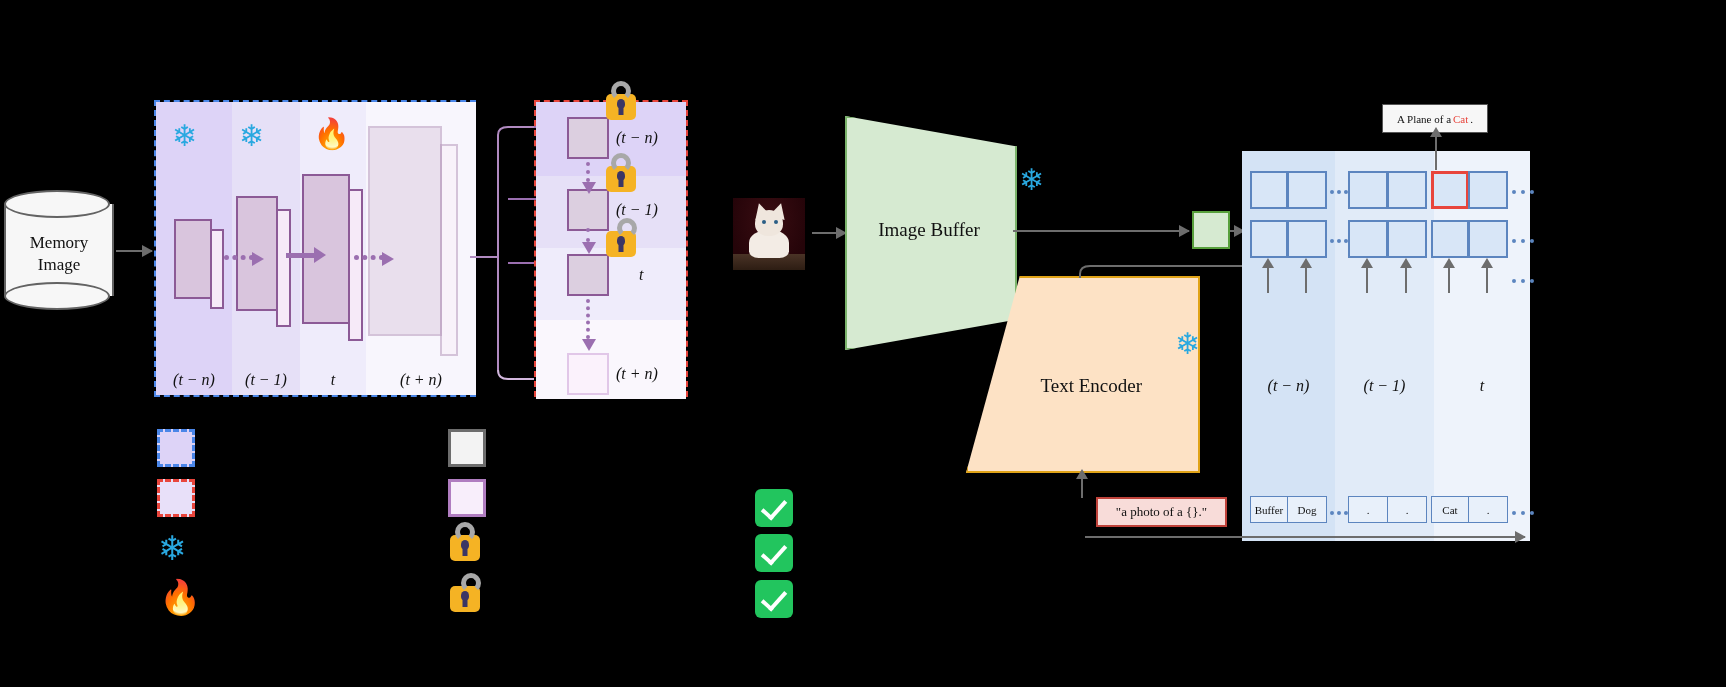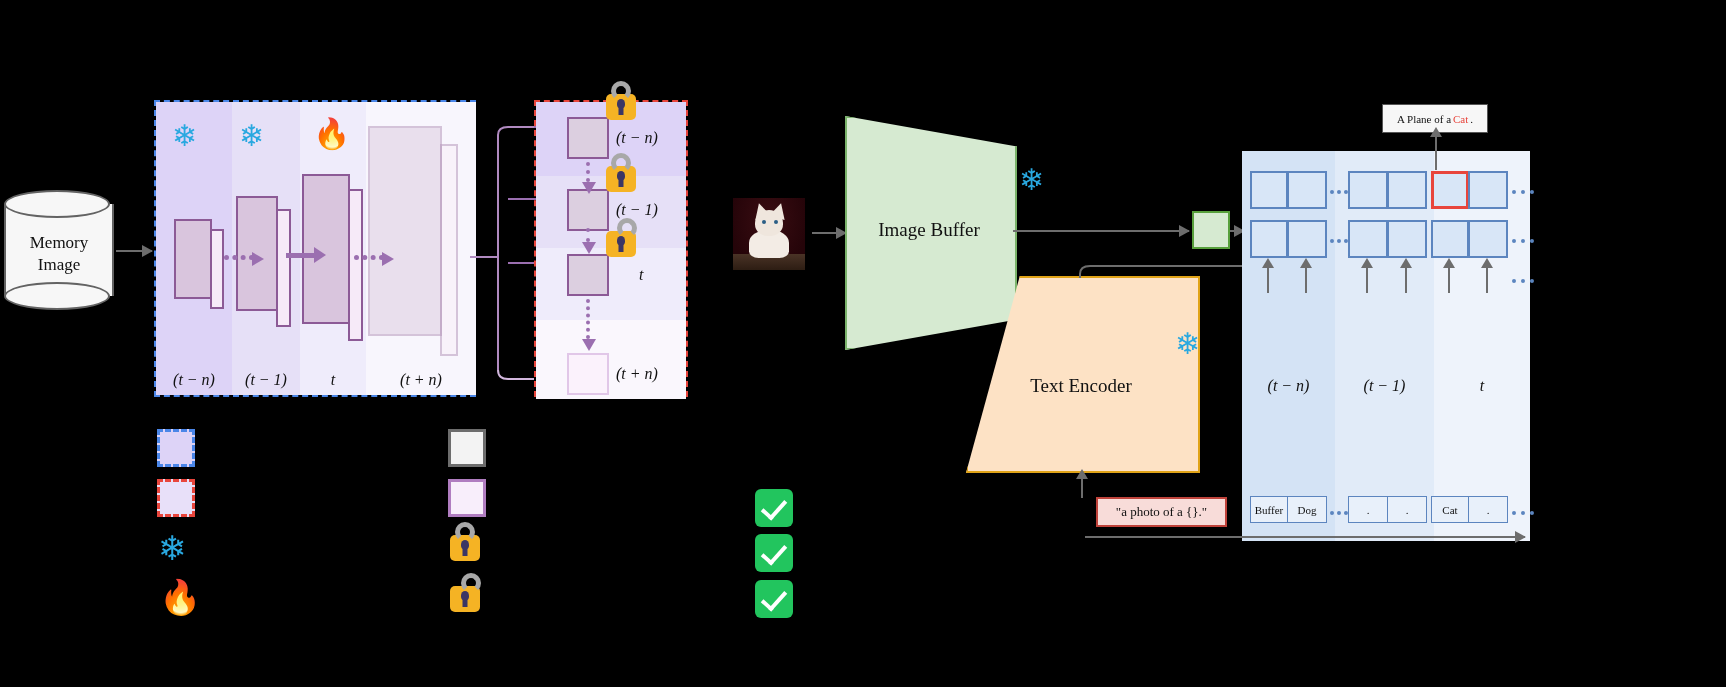--- a/index.html
+++ b/index.html
@@ -99,21 +99,21 @@
       border:solid #fff;border-width:0 4px 4px 0;transform:rotate(42deg);}
 
   
   #image-encoder-shape{left:845px;top:116px;width:168px;height:230px;
       background:#d6ead1;border:2px solid #7ab36a;
       clip-path:polygon(0 0,100% 13%,100% 87%,0 100%);}
   #image-encoder-label{left:845px;top:219px;width:168px;font-size:19px;text-align:center;}
   #text-encoder-shape{left:966px;top:276px;width:230px;height:193px;
       background:#fde2c5;border:2px solid #e0a317;
       clip-path:polygon(23% 0,100% 0,100% 100%,0 100%);}
-  #text-encoder-label{left:966px;top:375px;width:230px;font-size:19px;text-align:center;}
+  #text-encoder-label{left:912px;top:375px;width:230px;font-size:19px;text-align:right;}
 
   
   #cat-image{left:733px;top:198px;width:72px;height:72px;
       background:radial-gradient(ellipse at 50% 30%,#3a0d12 0%,#250409 75%);overflow:hidden;}
   .cat-head{position:absolute;left:22px;top:12px;width:28px;height:26px;
       background:#efe6dd;border-radius:50% 50% 45% 45%;}
   .cat-ear{position:absolute;top:5px;width:0;height:0;
       border-left:8px solid transparent;border-right:8px solid transparent;border-bottom:15px solid #efe6dd;}
   .cat-ear.l{left:20px;transform:rotate(-16deg);}
   .cat-ear.r{left:38px;transform:rotate(16deg);}

